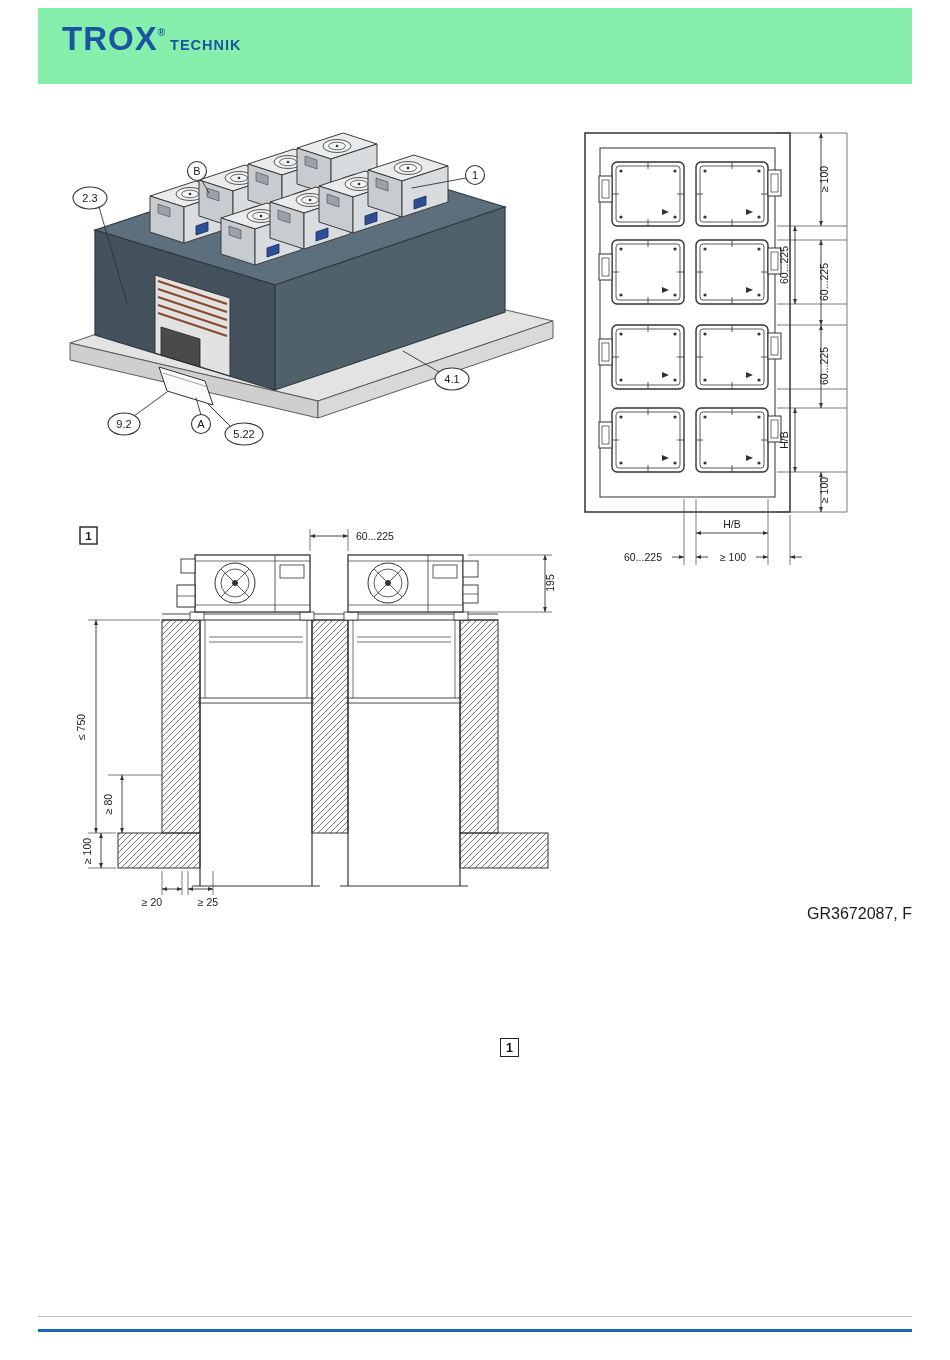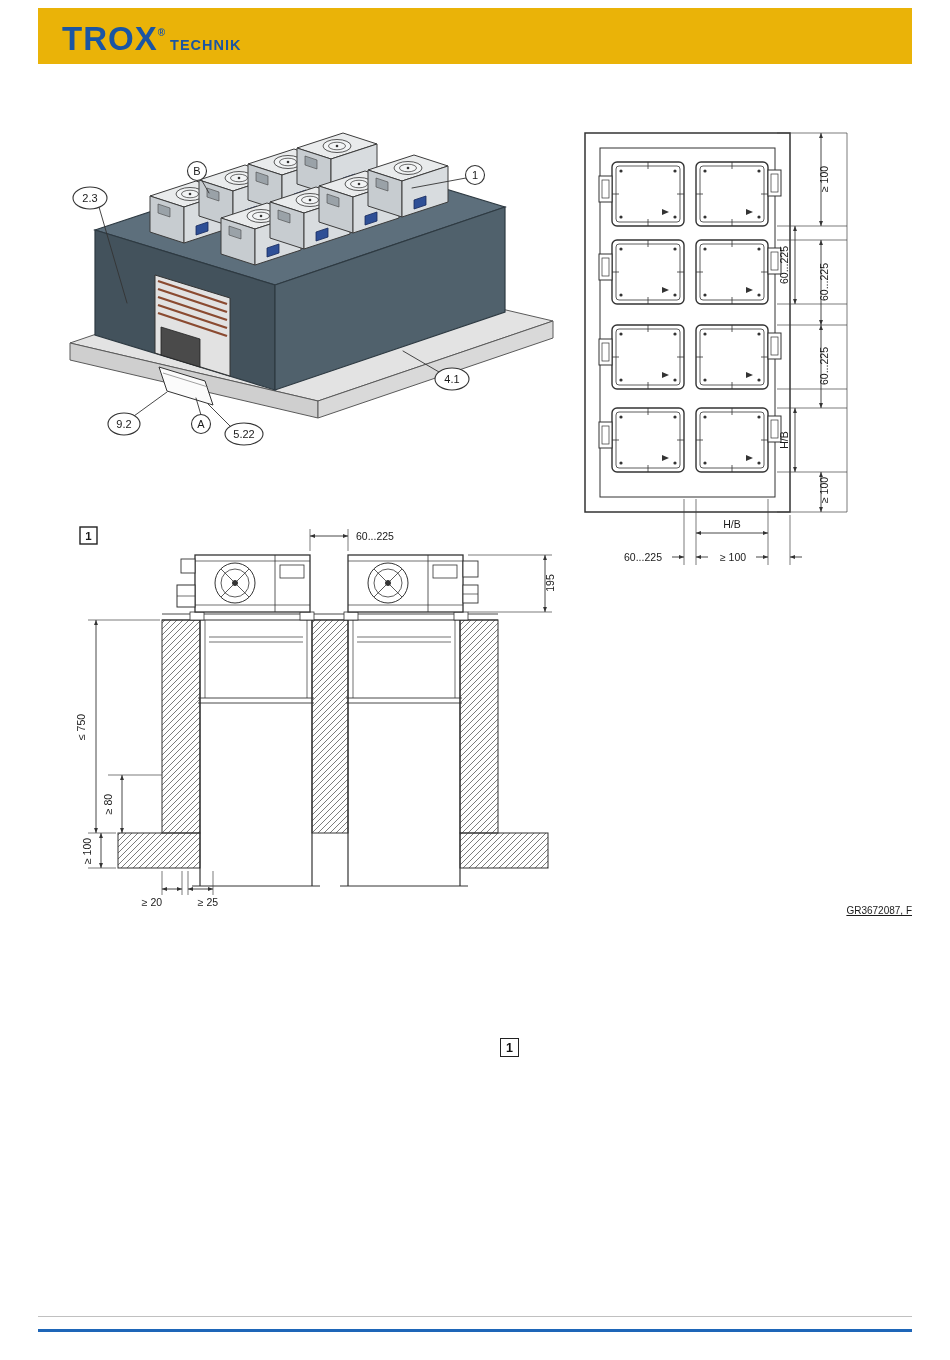--- a/index.html
+++ b/index.html
@@ -1,31 +1,31 @@
 <!DOCTYPE html>
 <html><head>
 <meta charset="utf-8">
 <style>
   * { margin:0; padding:0; box-sizing:border-box; }
   html,body { background:#fff; }
   body { width:950px; height:1360px; position:relative; font-family:"Liberation Sans",sans-serif; }
   .page { position:absolute; left:0; top:0; width:950px; height:1360px; background:#fff; overflow:hidden; }
 
-  .topbar { position:absolute; left:38px; top:8px; width:874px; height:56px; background:#eab308; }
+  .topbar { position:absolute; left:38px; top:8px; width:874px; height:76px; background:#86efac; }
   .logo { position:absolute; left:24px; top:12px; white-space:nowrap; }
   .logo-main { font-size:33px; font-weight:bold; color:#1a55a3; letter-spacing:1px; }
   .logo-reg  { font-size:10px; font-weight:bold; color:#1a55a3; vertical-align:14px; }
   .logo-sub  { font-size:14.5px; font-weight:bold; color:#1a55a3; letter-spacing:1px; margin-left:5px; }
 
   svg { position:absolute; font-family:"Liberation Sans",sans-serif; }
   .iso-view     { left:55px;  top:115px; width:520px; height:340px; }
   .plan-view    { left:555px; top:125px; width:360px; height:460px; }
   .section-view { left:60px;  top:515px; width:510px; height:410px; }
 
-  .doc-code { position:absolute; right:38px; top:905px; font-size:10px; color:#1b1b1b;text-decoration:underline; }
+  .doc-code { position:absolute; right:38px; top:905px; font-size:16px; color:#1b1b1b; }
   .fig-ref  { position:absolute; left:500px; top:1038px; width:19px; height:19px;
               border:1.5px solid #222; color:#111; font-size:12.5px; font-weight:bold;
               display:flex; align-items:center; justify-content:center; }
   .rule-gray { position:absolute; left:38px; width:874px; top:1316px; height:1px; background:#c0c0c0; }
   .rule-blue { position:absolute; left:38px; width:874px; top:1329px; height:3px; background:#1e66b8; }
 
   text { fill:#1a1a1a; }
   .dim  { stroke:#333; stroke-width:0.9; }
   .ext  { stroke:#444; stroke-width:0.7; }
   .lbl  { font-size:10.5px; }

